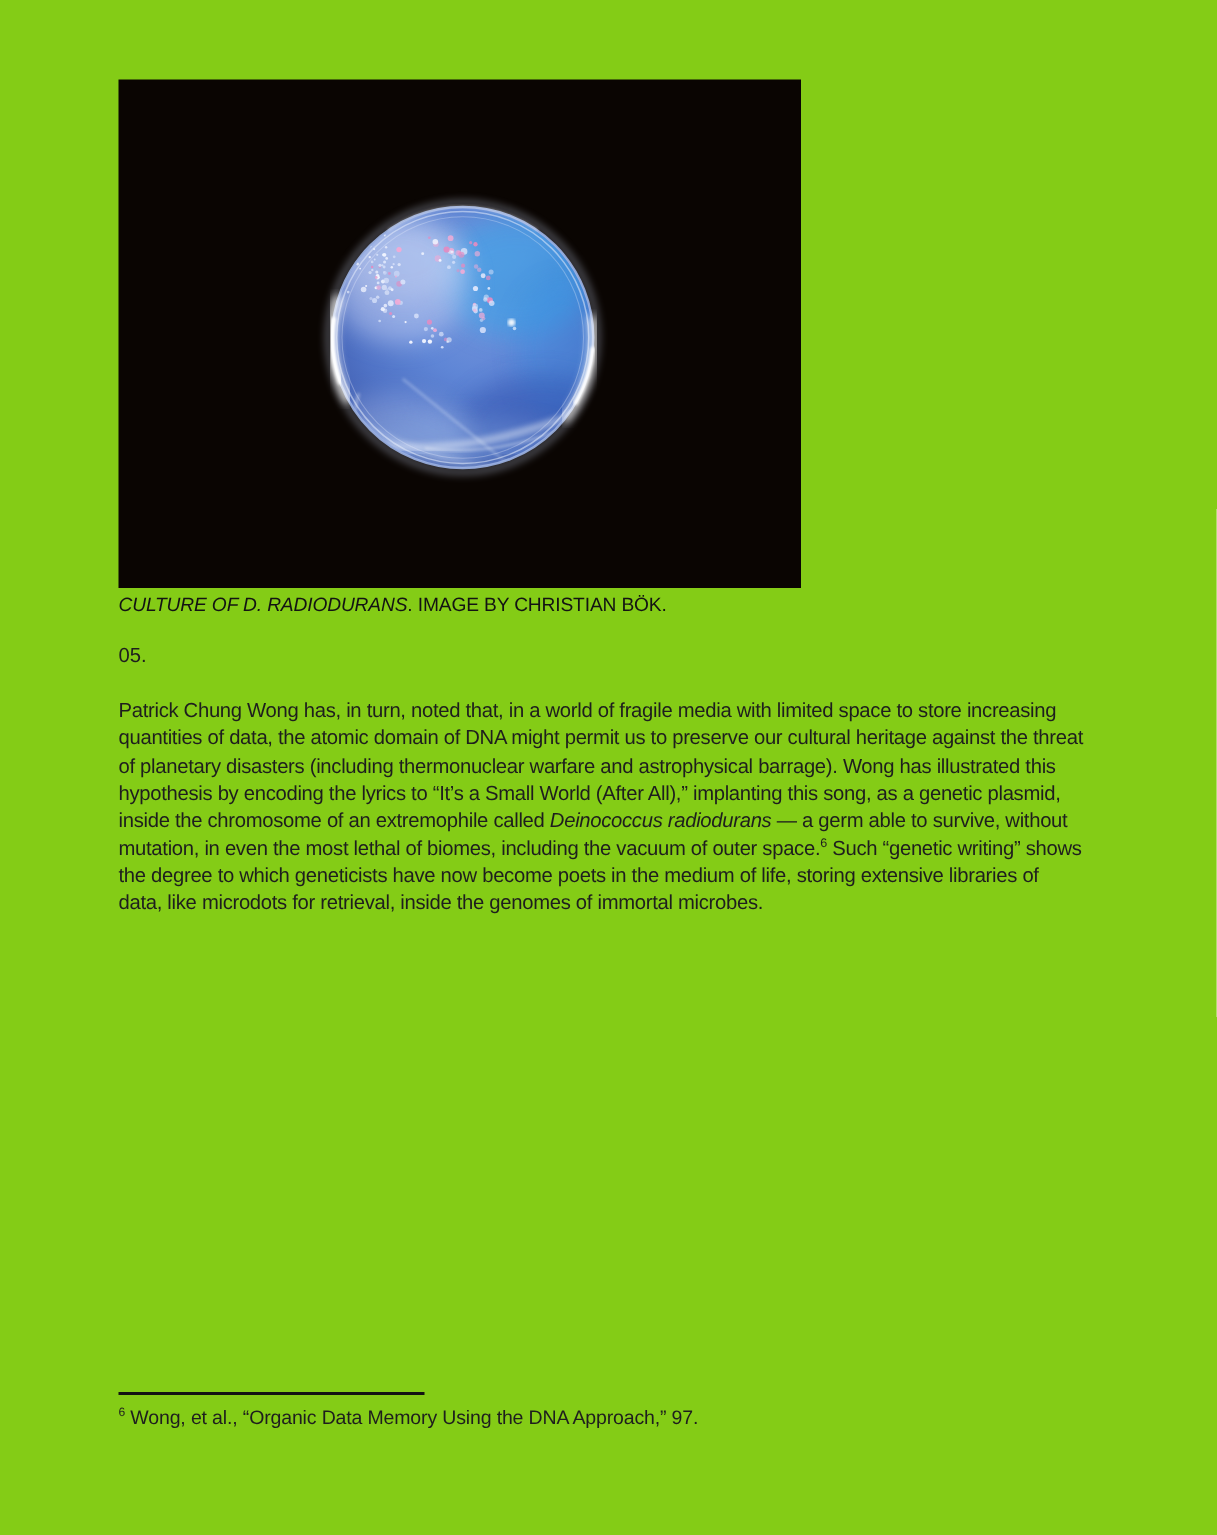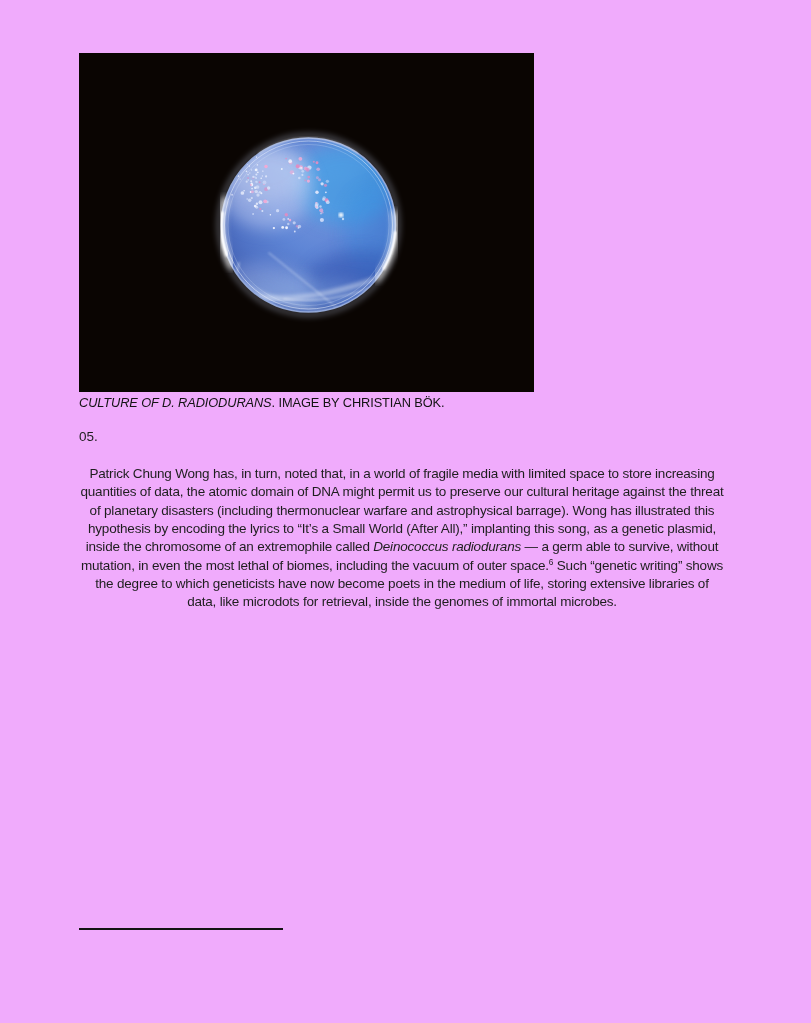--- a/index.html
+++ b/index.html
@@ -2,21 +2,21 @@
 <html><head>
 <meta charset="utf-8">
 <style>
   html, body { margin: 0; padding: 0; }
   body {
     width: 811px; height: 1023px;
     background: #ffffff;
     font-family: "Liberation Sans", sans-serif;
     color: #1e1e1e;
   }
-  .page { position: relative; width: 811px; height: 1023px; overflow: hidden; background: #f0abfc; }
+  .page { position: relative; width: 811px; height: 1023px; overflow: hidden; background: #84cc16; }
 
   .figure {
     position: absolute; left: 79px; top: 53px;
     width: 455px; height: 339px; margin: 0;
     background: #0a0502;
   }
   .figure svg { display: block; }
 
   .caption {
     position: absolute; left: 79px; top: 395px; width: 680px; margin: 0;
@@ -26,21 +26,21 @@
   .seg-italic { font-style: italic; }
 
   .section-number {
     position: absolute; left: 79px; top: 429px; margin: 0;
     font-size: 13.5px; line-height: 16px; color: #1e1e1e;
   }
 
   .body-text {
     position: absolute; left: 79px; top: 465px; width: 646px; margin: 0;
     font-size: 13.5px; line-height: 18.35px; letter-spacing: -0.2px;
-    color: #1e1e1e; text-align: center;
+    color: #1e1e1e; text-align: left;
   }
   sup { font-size: 0.62em; line-height: 0; vertical-align: super; }
 
   .footnote-rule {
     position: absolute; left: 79px; top: 928px;
     width: 204px; height: 2px; background: #131313;
   }
   .footnote {
     position: absolute; left: 79px; top: 936px; width: 640px; margin: 0;
     font-size: 13px; line-height: 17px; letter-spacing: -0.1px;
@@ -251,14 +251,15 @@
   </figure>
 
   <p class="caption"><span class="seg-italic">CULTURE OF D. RADIODURANS</span><span>. IMAGE BY CHRISTIAN BÖK.</span></p>
 
   <p class="section-number">05.</p>
 
   <p class="body-text"><span>Patrick Chung Wong has, in turn, noted that, in a world of fragile media with limited space to store increasing quantities of data, the atomic domain of DNA might permit us to preserve our cultural heritage against the threat of planetary disasters (including thermonuclear warfare and astrophysical barrage). Wong has illustrated this hypothesis by encoding the lyrics to “It’s a Small World (After All),” implanting this song, as a genetic plasmid, inside the chromosome of an extremophile called </span><span class="seg-italic">Deinococcus radiodurans</span><span> — a germ able to survive, without mutation, in even the most lethal of biomes, including the vacuum of outer space.</span><sup>6</sup><span> Such “genetic writing” shows the degree to which geneticists have now become poets in the medium of life, storing extensive libraries of data, like microdots for retrieval, inside the genomes of immortal microbes.</span></p>
 
   <div class="footnote-rule"></div>
 
+  <p class="footnote"><sup>6</sup><span> Wong, et al., “Organic Data Memory Using the DNA Approach,” 97.</span></p>
 
 </div>
 
 </body></html>

